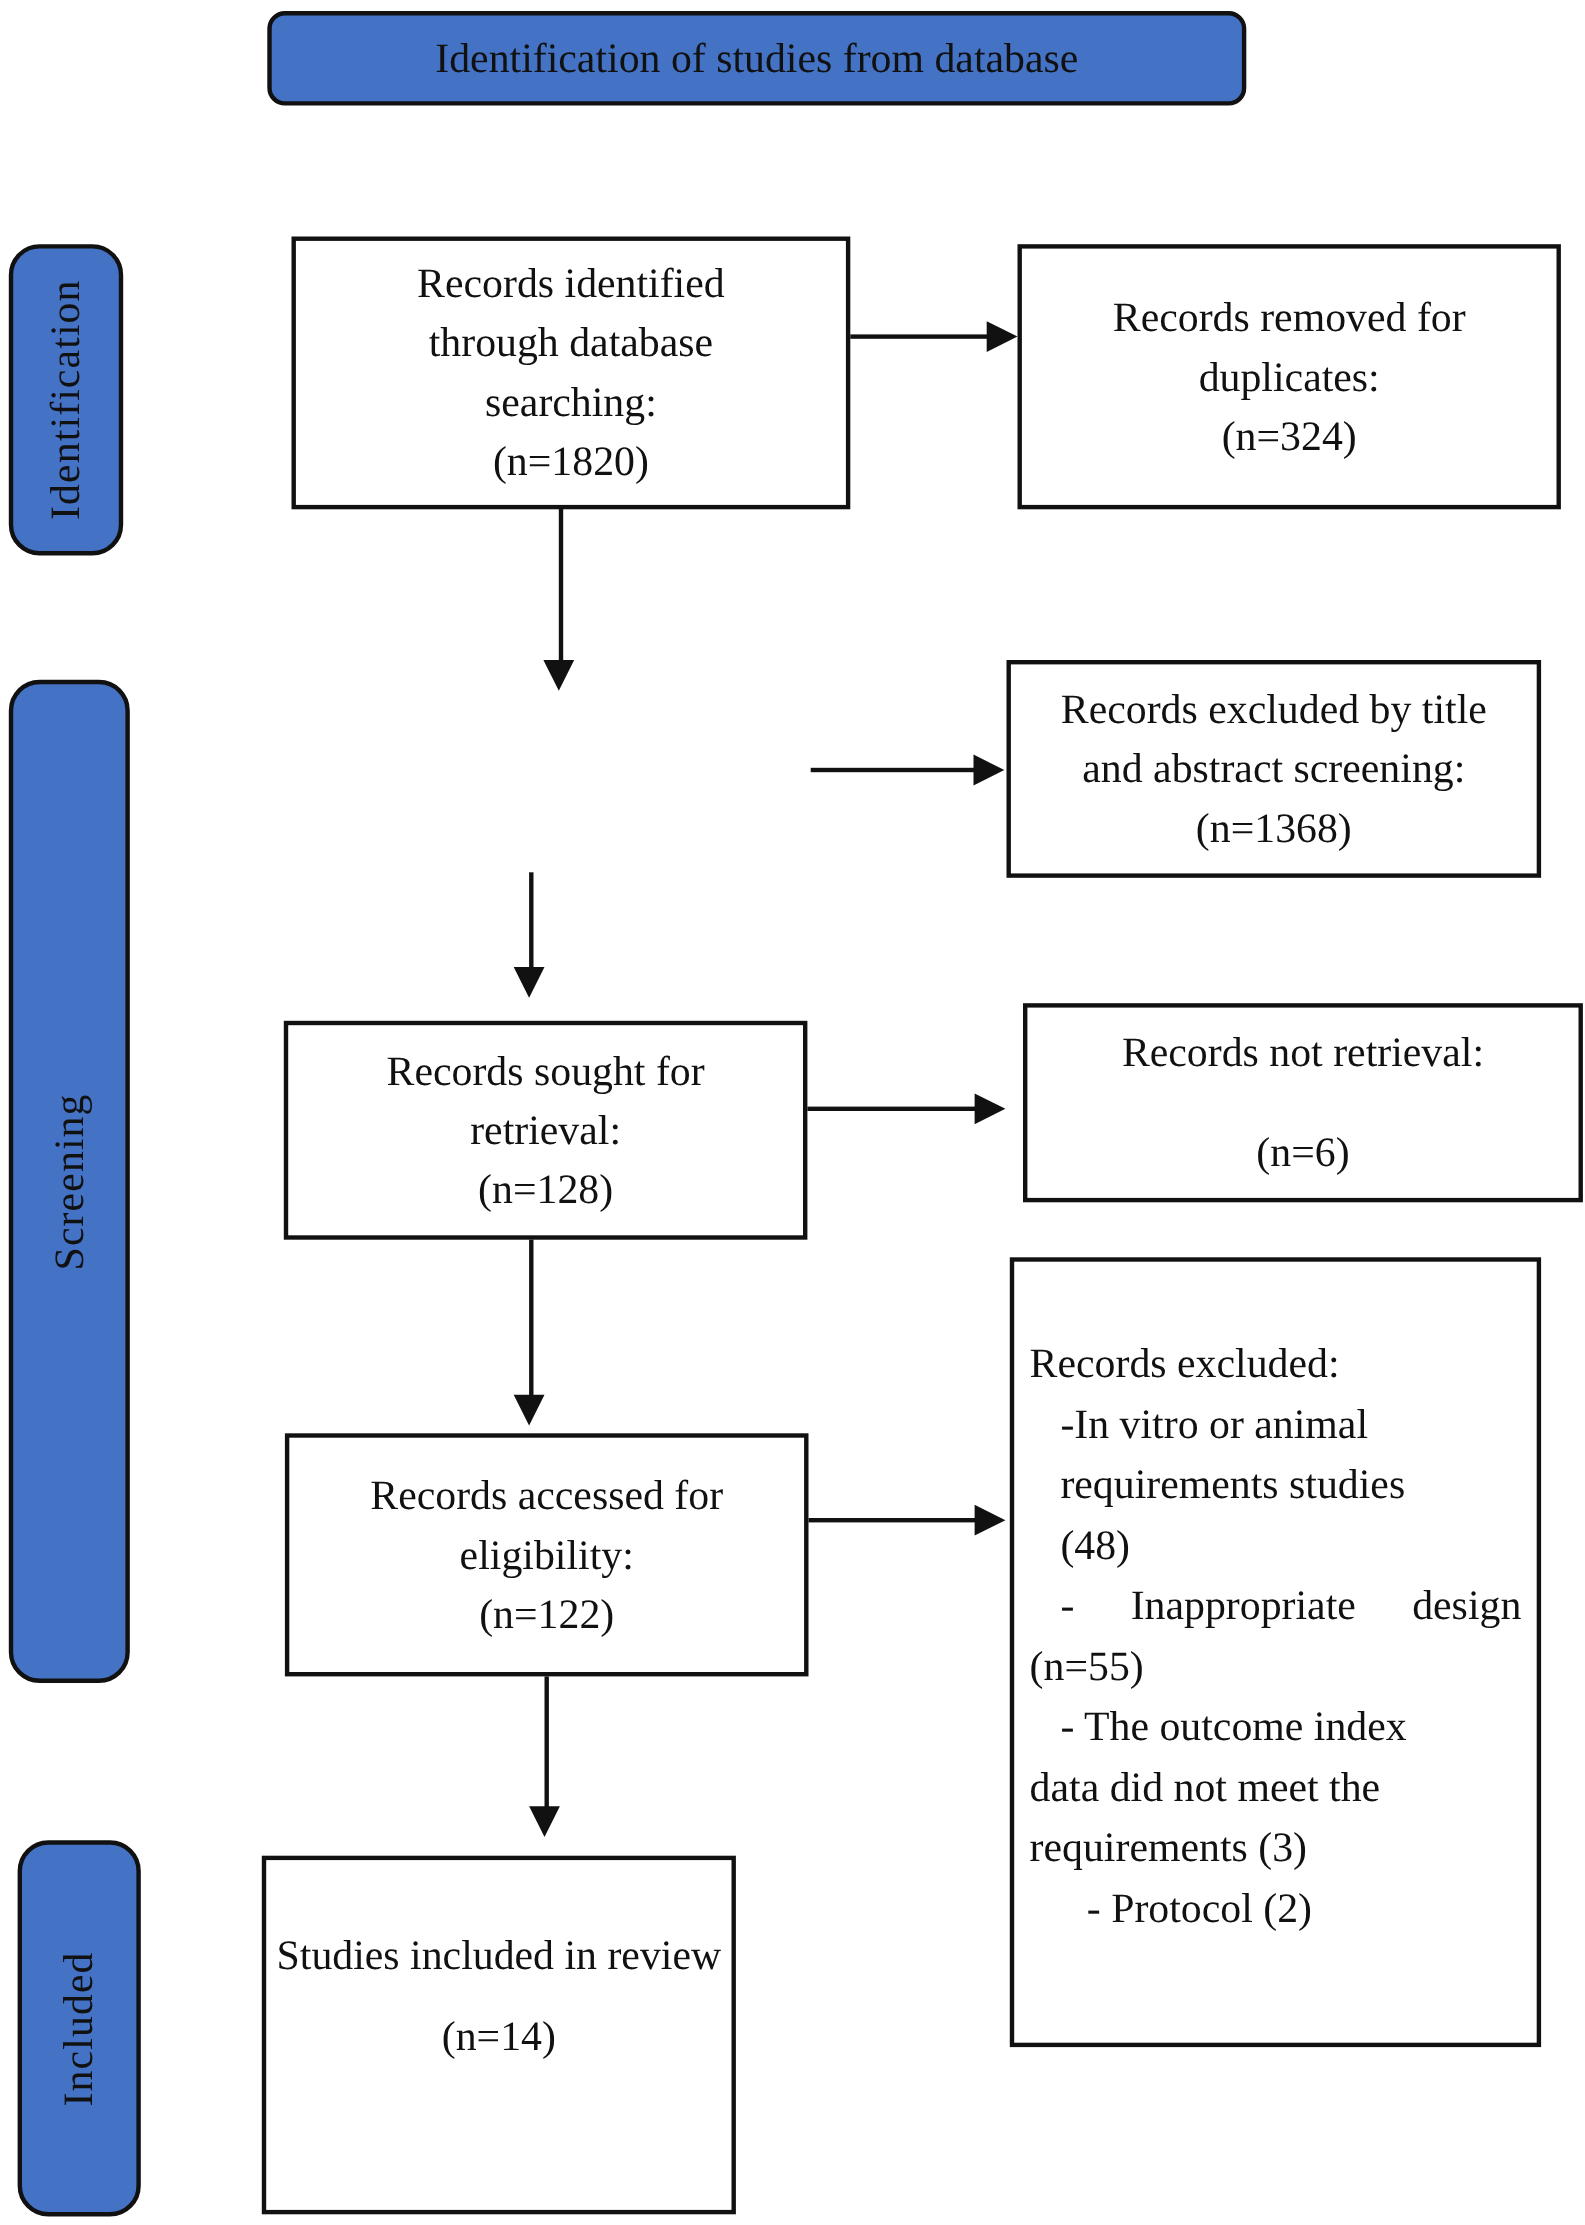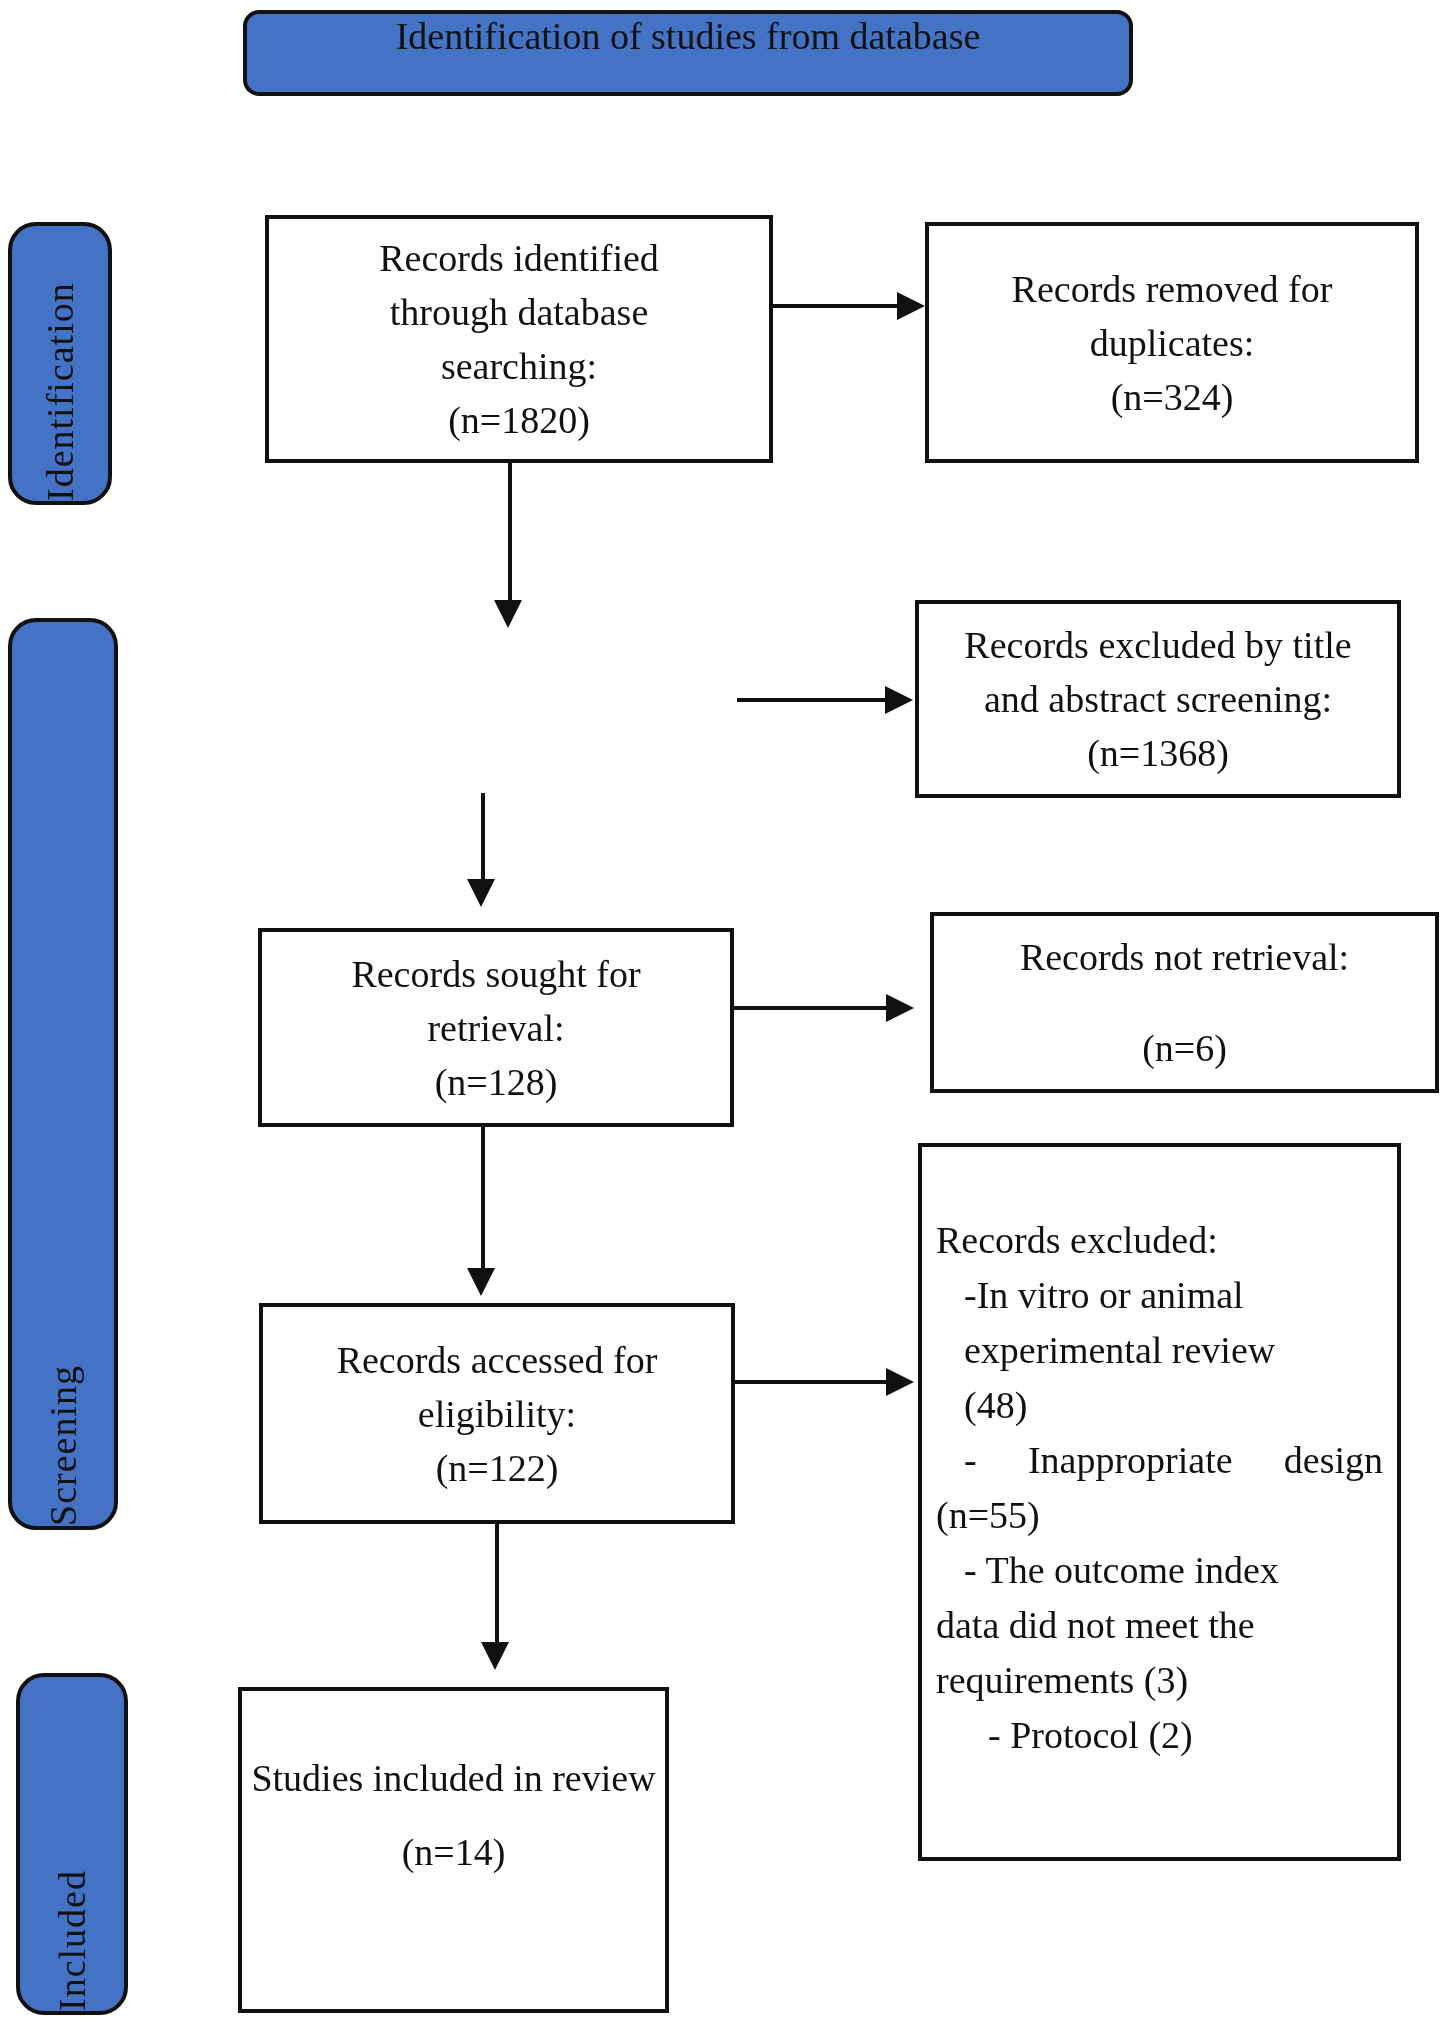--- a/index.html
+++ b/index.html
@@ -10,21 +10,21 @@
     font-family:"Liberation Serif","DejaVu Serif",serif;
     color:#111111;
     overflow:hidden;
   }
   
   .bluebox {
     position:absolute;
     background:#4472C4;
     border:4px solid #111111;
     box-sizing:border-box;
-    display:flex; justify-content:center;
+    display:flex; align-items:center; justify-content:center;
   }
   .banner {
     left:243px; top:10px; width:890px; height:86px;
     border-radius:16px;
     font-size:38px;
     text-align:center;
   }
   .stage {
     border-radius:28px;
   }
@@ -145,21 +145,21 @@
   </div>
 
   <div class="wbox box-notret">
     <span>Records not retrieval:</span>
     <span>(n=6)</span>
   </div>
 
   <div class="wbox box-excl-elig">
     <div>Records excluded:</div>
     <div class="indent2">-In vitro or animal</div>
-    <div class="indent2">experimental review</div>
+    <div class="indent2">requirements studies</div>
     <div class="indent2">(48)</div>
     <div class="justify-line">
       <span>-</span>
       <span>Inappropriate</span>
       <span>design</span>
     </div>
     <div>(n=55)</div>
     <div class="indent2">- The outcome index</div>
     <div>data did not meet the</div>
     <div>requirements (3)</div>

